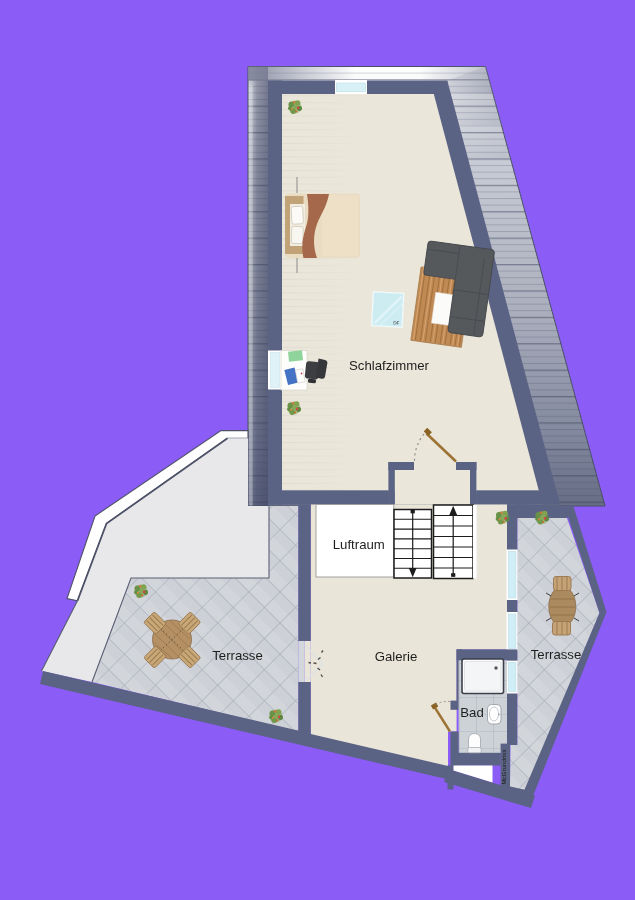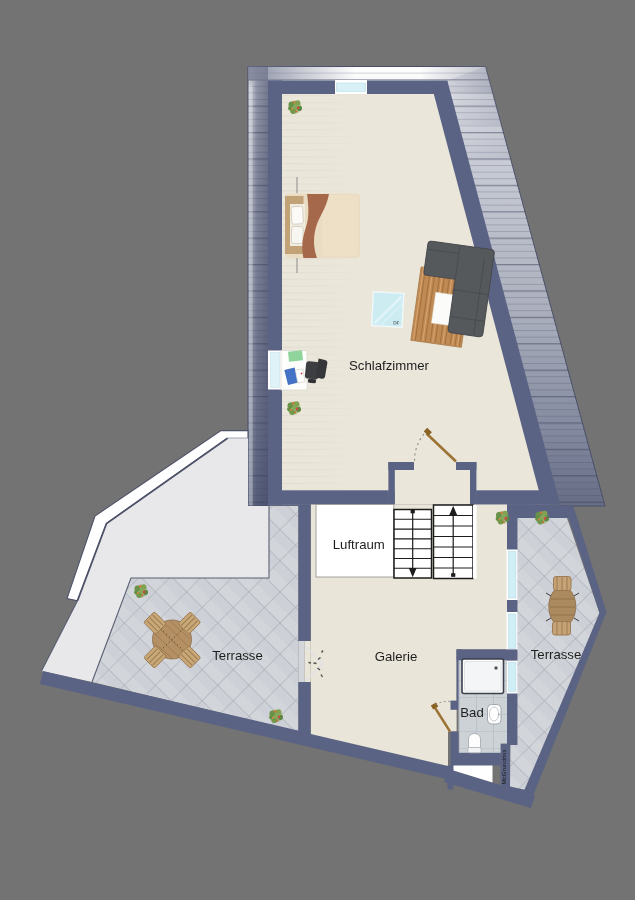--- a/index.html
+++ b/index.html
@@ -1,16 +1,16 @@
 <!DOCTYPE html>
 <html><head>
 <meta charset="utf-8">
 <style>
   html,body{margin:0;padding:0;background:#ffffff;}
-  #page{position:relative;width:635px;height:900px;background:#737373;overflow:hidden;
+  #page{position:relative;width:635px;height:900px;background:#8b5cf6;overflow:hidden;
         font-family:"Liberation Sans", sans-serif;}
   svg{position:absolute;left:0;top:0;}
   text{font-family:"Liberation Sans", sans-serif;fill:#1e1e1e;}
 </style>
 </head>
 <body>
 <div id="page">
 <svg width="635" height="900" viewBox="0 0 635 900">
 <defs>
 

